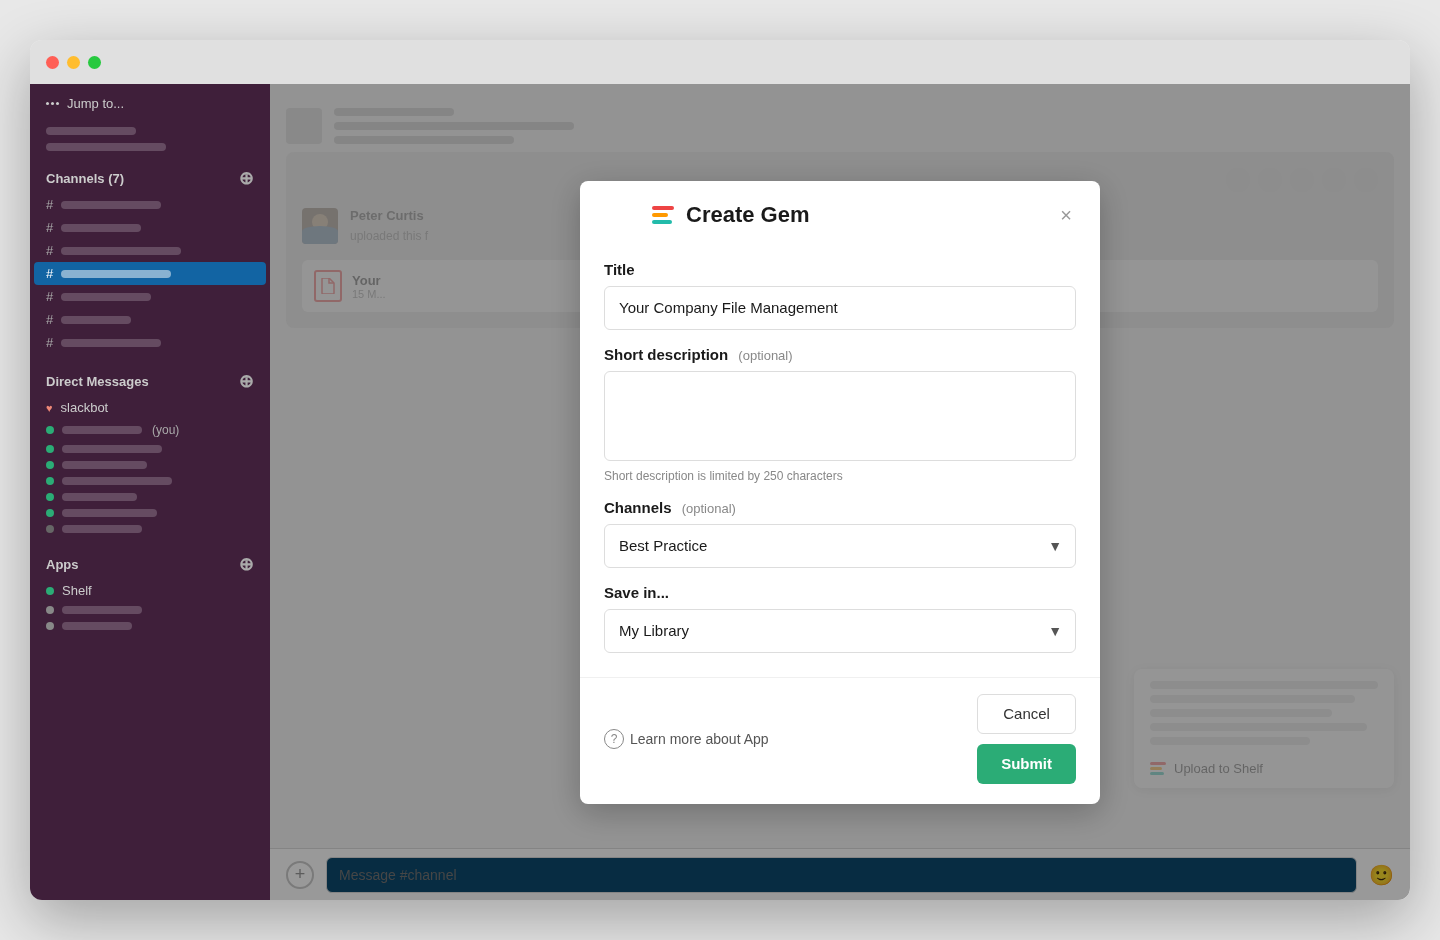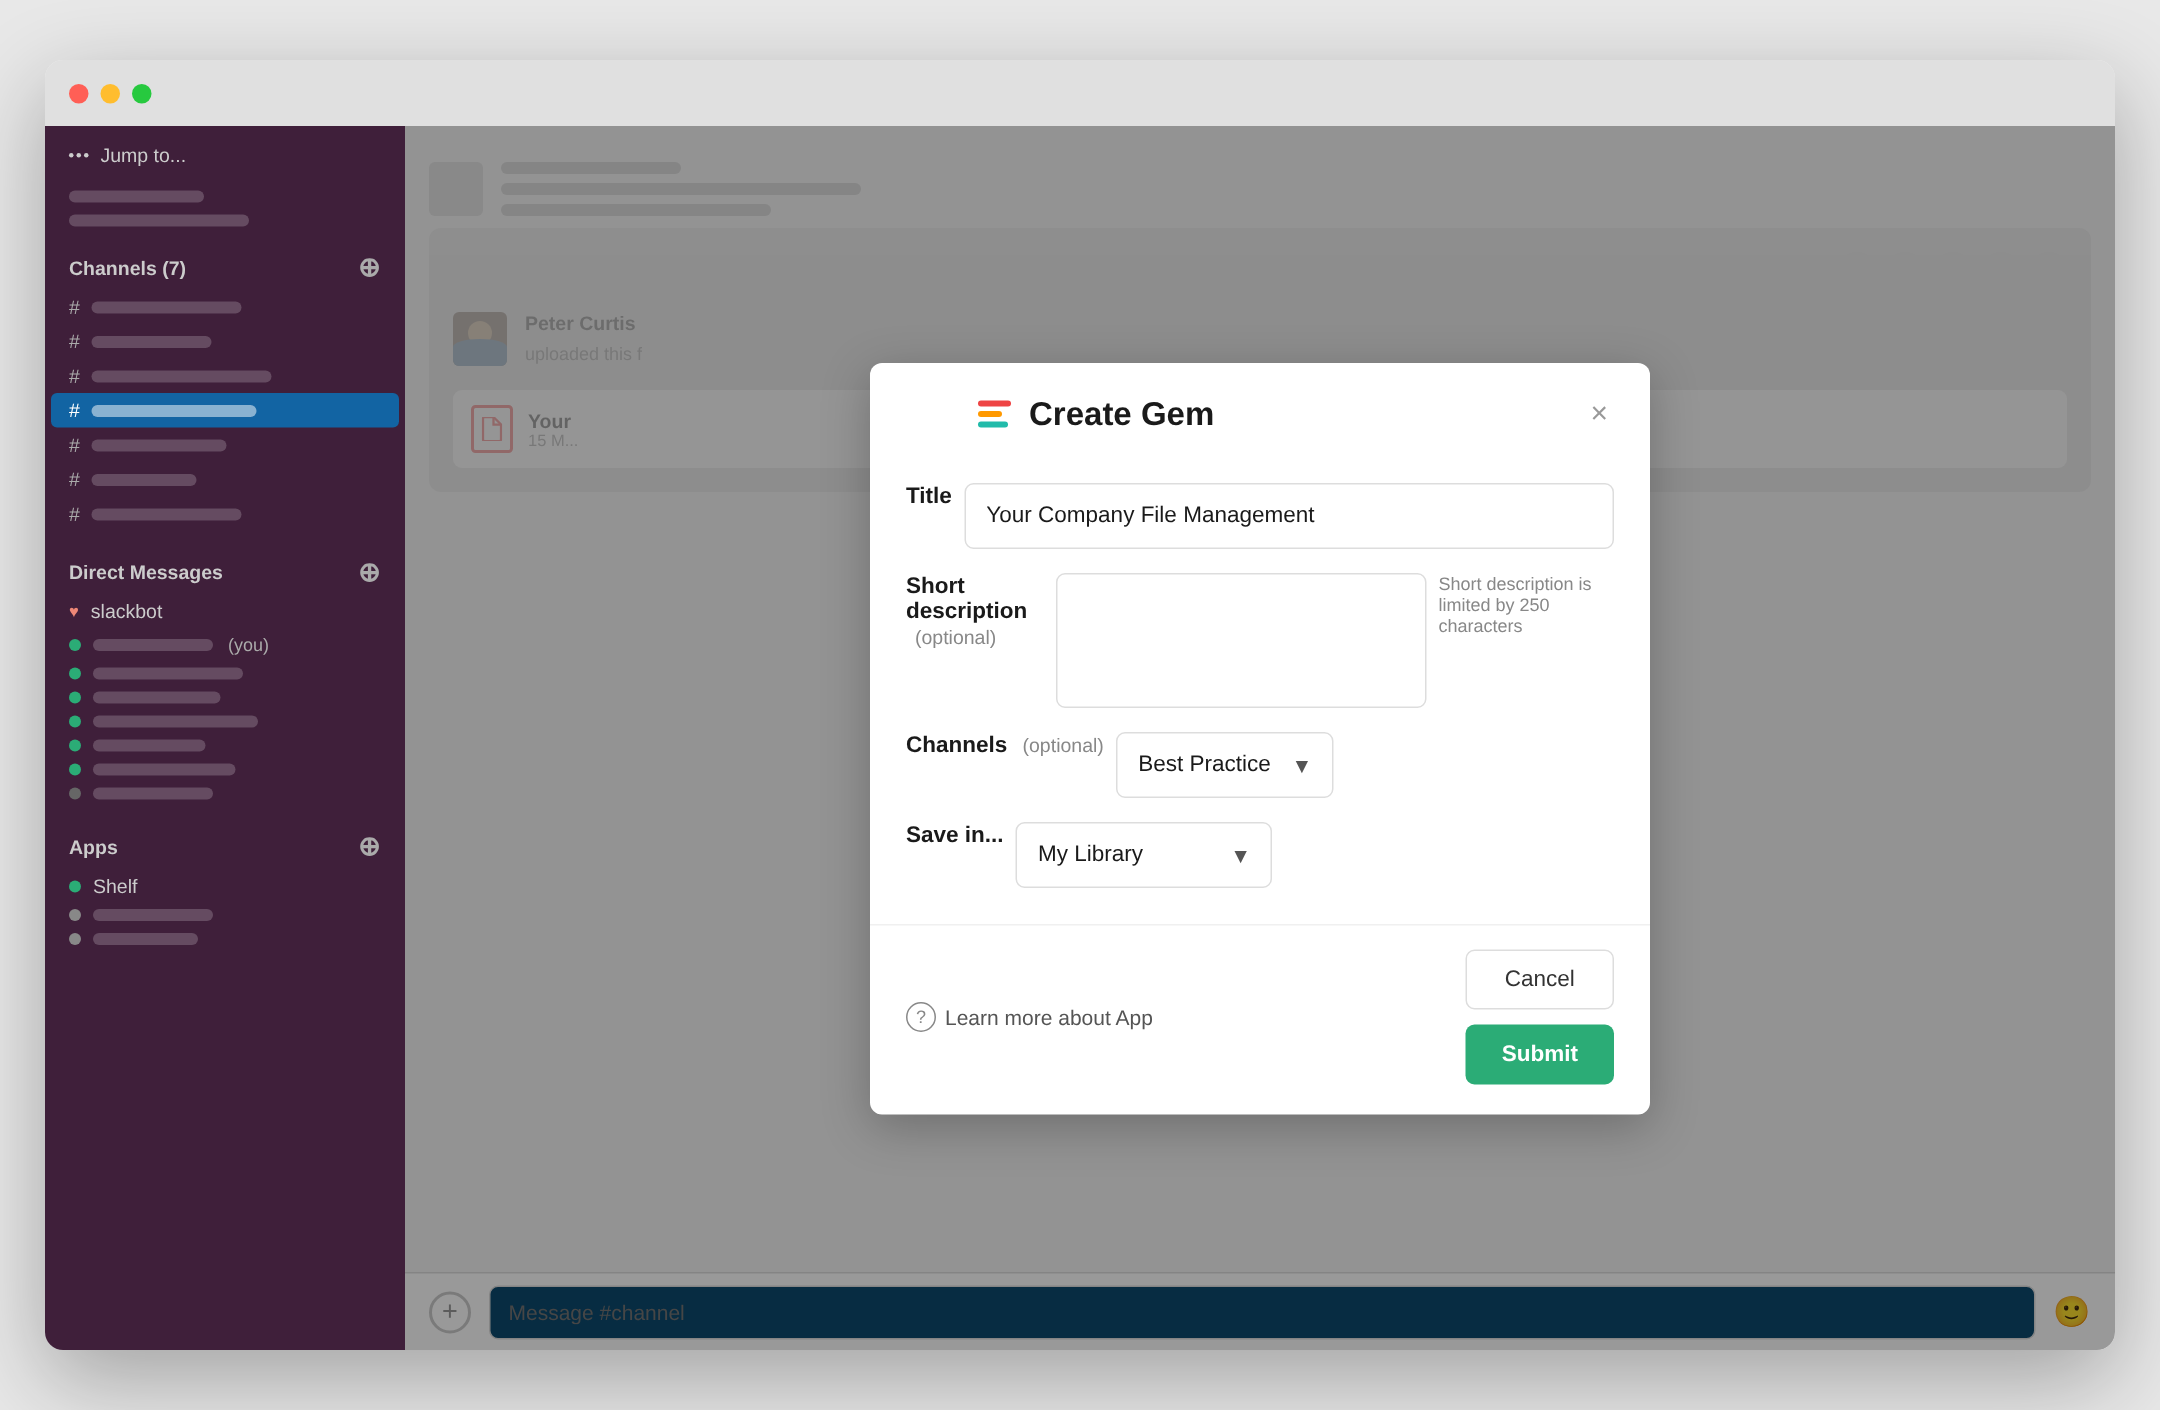--- a/index.html
+++ b/index.html
@@ -401,21 +401,21 @@
 
     .modal-body {
       padding: 16px 24px 24px 24px;
       display: flex;
       flex-direction: column;
       gap: 16px;
     }
 
     .form-group {
       display: flex;
-      flex-direction: row;
+      flex-direction: column;
       gap: 8px;
     }
 
     .form-label {
       font-size: 15px;
       font-weight: 600;
       color: #1a1a1a;
     }
 
     .form-label-optional {
@@ -745,20 +745,39 @@
                   <path d="M8 0H2C1.4 0 1 0.4 1 1v14c0 .6.4 1 1 1h10c.6 0 1-.4 1-1V5L8 0z" stroke="#e44" stroke-width="1.5" fill="white"></path>
                   <path d="M8 0v5h5" stroke="#e44" stroke-width="1.5" fill="none"></path>
                 </svg>
               </div>
               <div>
                 <div style="font-size: 13px; font-weight: 600; color: #333;">Your</div>
                 <div style="font-size: 11px; color: #888;">15 M...</div>
               </div>
             </div>
 
+            <div class="right-panel">
+              <div class="right-panel-content">
+                <div class="right-panel-lines">
+                  <div class="right-panel-line" style="width: 100%;"></div>
+                  <div class="right-panel-line" style="width: 90%;"></div>
+                  <div class="right-panel-line" style="width: 80%;"></div>
+                  <div class="right-panel-line" style="width: 95%;"></div>
+                  <div class="right-panel-line" style="width: 70%;"></div>
+                </div>
+                <div class="upload-shelf-row">
+                  <div class="shelf-logo">
+                    <div class="shelf-logo-bar" style="width: 16px; background: #e44;"></div>
+                    <div class="shelf-logo-bar" style="width: 12px; background: #f90;"></div>
+                    <div class="shelf-logo-bar" style="width: 14px; background: #2ba;"></div>
+                  </div>
+                  <span style="font-size: 13px; color: #333; font-weight: 500;">Upload to Shelf</span>
+                </div>
+              </div>
+            </div>
 
           </div>
         </div>
       </div>
 
       <div class="message-input-bar">
         <div class="add-btn-circle">+</div>
         <input type="text" class="message-input-field" readonly="" placeholder="Message #channel" style="">
         <span class="emoji-btn">🙂</span>
       </div>

